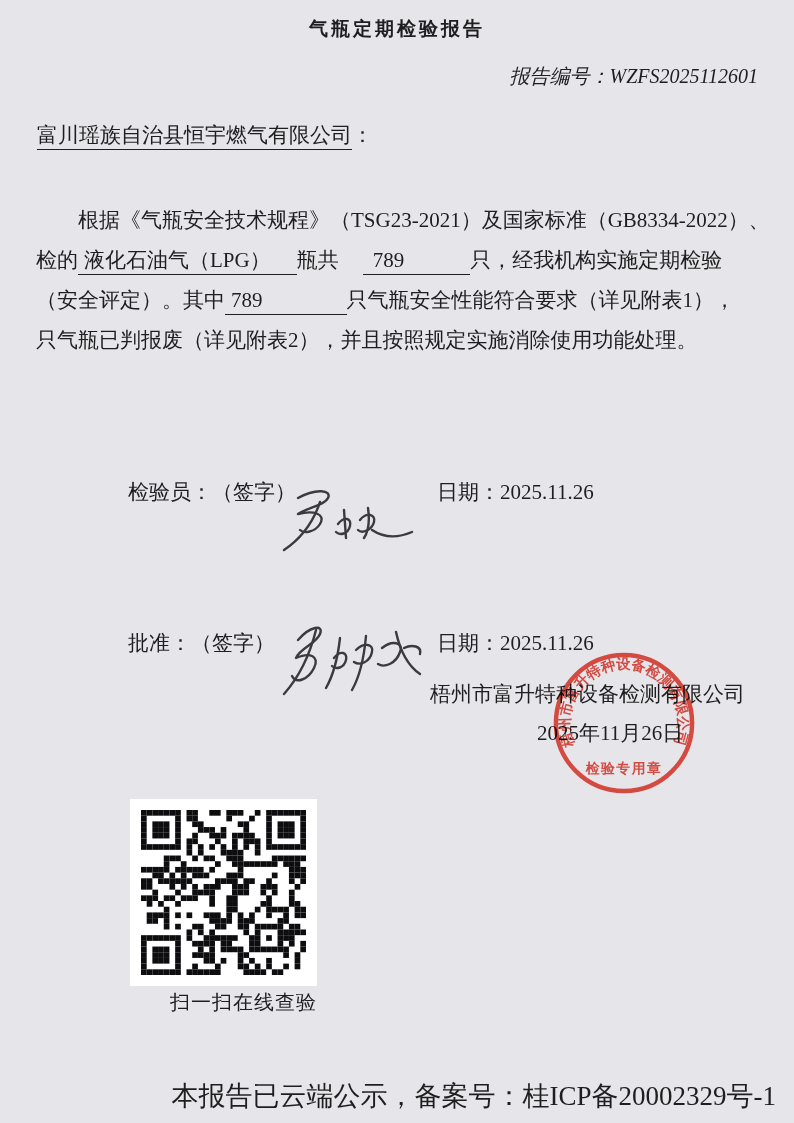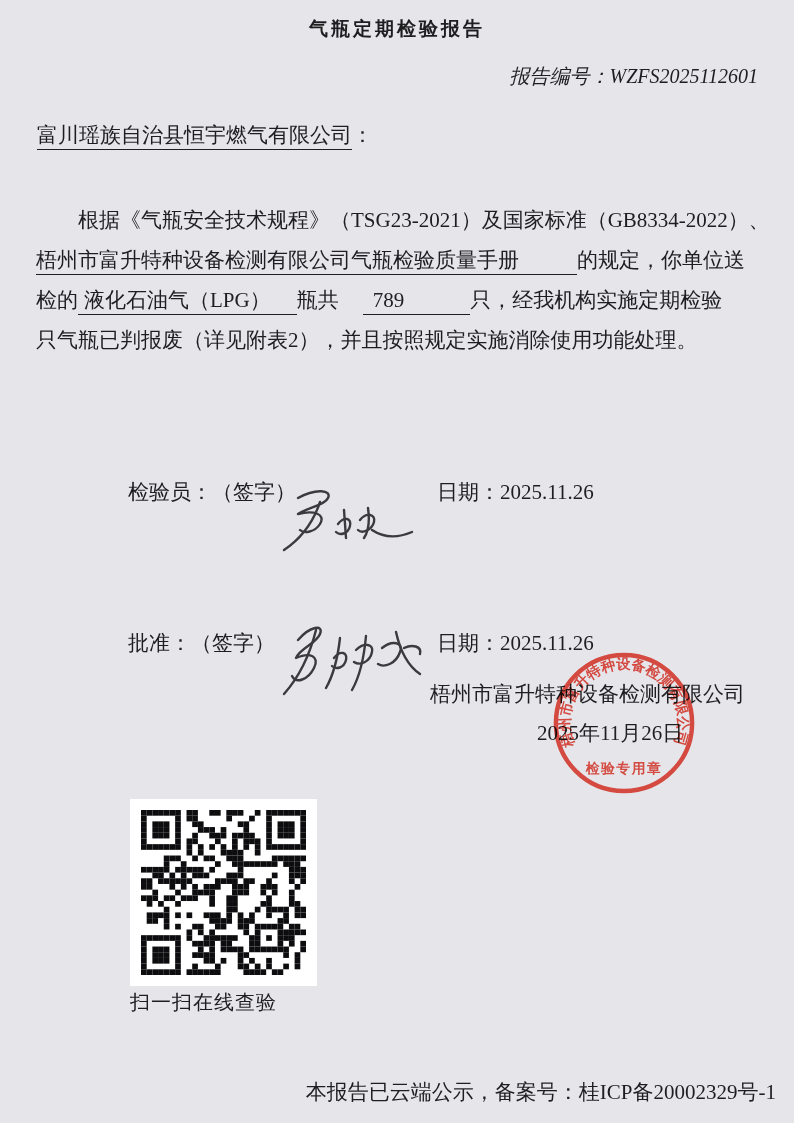--- a/index.html
+++ b/index.html
@@ -58,40 +58,40 @@
 
   .stamp { top: 649px; left: 550px; width: 148px; height: 148px; opacity: 0.87; mix-blend-mode: multiply; }
 
   .qr-box {
     top: 799px; left: 130px; width: 187px; height: 187px;
     background: #ffffff;
     display: flex; align-items: center; justify-content: center;
   }
   .qr-caption {
     top: 989px; left: 130px; width: 187px;
-    text-align: left; font-size: 20px; letter-spacing: 1px;
+    text-align: right; font-size: 20px; letter-spacing: 1px;
   }
   .footer {
     top: 1078px; right: 18px;
-    font-size: 21px;
+    font-size: 27px;
   }
 </style>
 </head>
 <body>
 
 <div class="abs title">气瓶定期检验报告</div>
 
 <div class="abs report-no"><span>报告编号：</span><span>WZFS2025112601</span></div>
 
 <div class="abs addressee"><span class="comp">富川瑶族自治县恒宇燃气有限公司</span><span>：</span></div>
 
 <div class="abs para">
   <div class="line"><span class="indent"></span><span>根据《气瓶安全技术规程》（TSG23-2021）及国家标准（GB8334-2022）、</span></div>
-  <div class="line"><span class="u pr58">梧州市富升特种设备检测有限公司气瓶检验质量手册</span><span>的规定，你单位送</span></div>
   <div class="line"><span>检的</span><span class="u pl6 pr26">液化石油气（LPG）</span><span>瓶共</span><span class="u pl10 pr66 ml24">789</span><span>只，经我机构实施定期检验</span></div>
+  <div class="line"><span>（安全评定）。其中</span><span class="u pl6 pr84">789</span><span>只气瓶安全性能符合要求（详见附表1），</span></div>
   <div class="line"><span>只气瓶已判报废（详见附表2），并且按照规定实施消除使用功能处理。</span></div>
 </div>
 
 <div class="abs sig-row insp-row">
   <span>检验员：（签字）</span>
   <span class="date-block"><span>日期：</span><span>2025.11.26</span></span>
 </div>
 
 <svg class="abs sig-svg sig1" width="150" height="70" viewBox="0 0 150 70">
   <path d="M30 12 C48 2 64 4 60 12 C56 20 38 22 30 28 C46 24 58 28 52 38 C47 46 36 48 32 44"></path>

